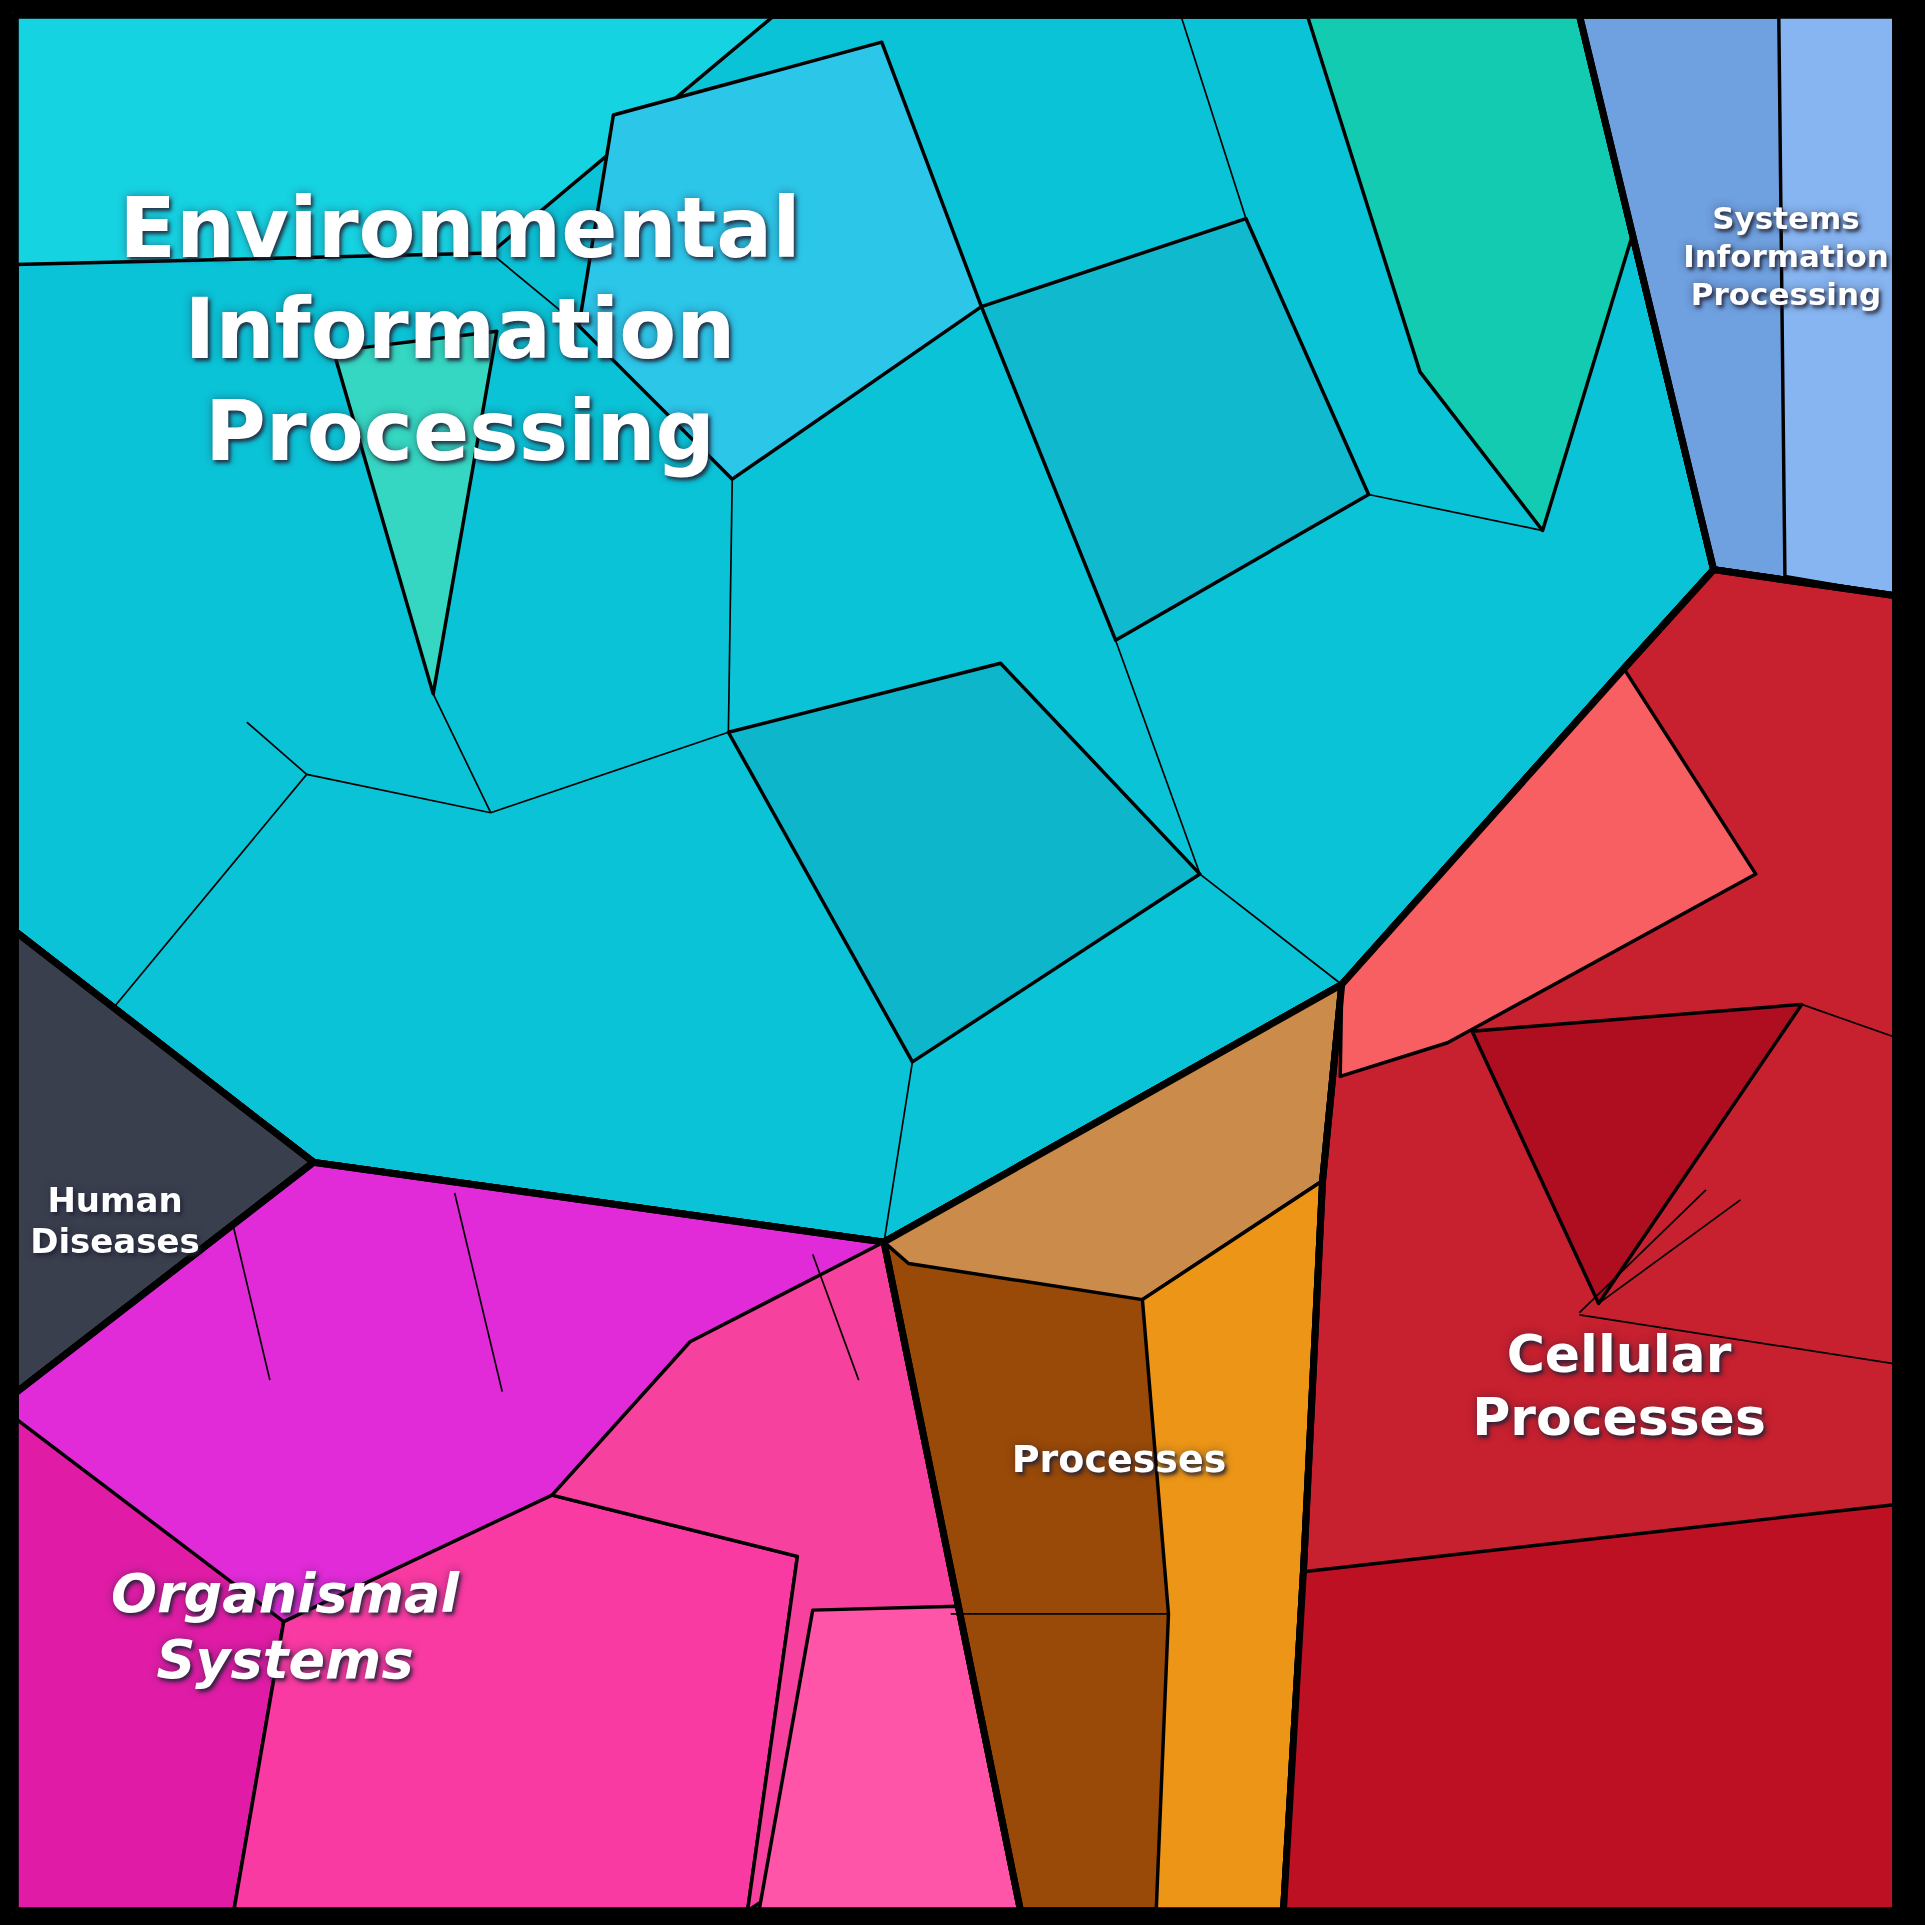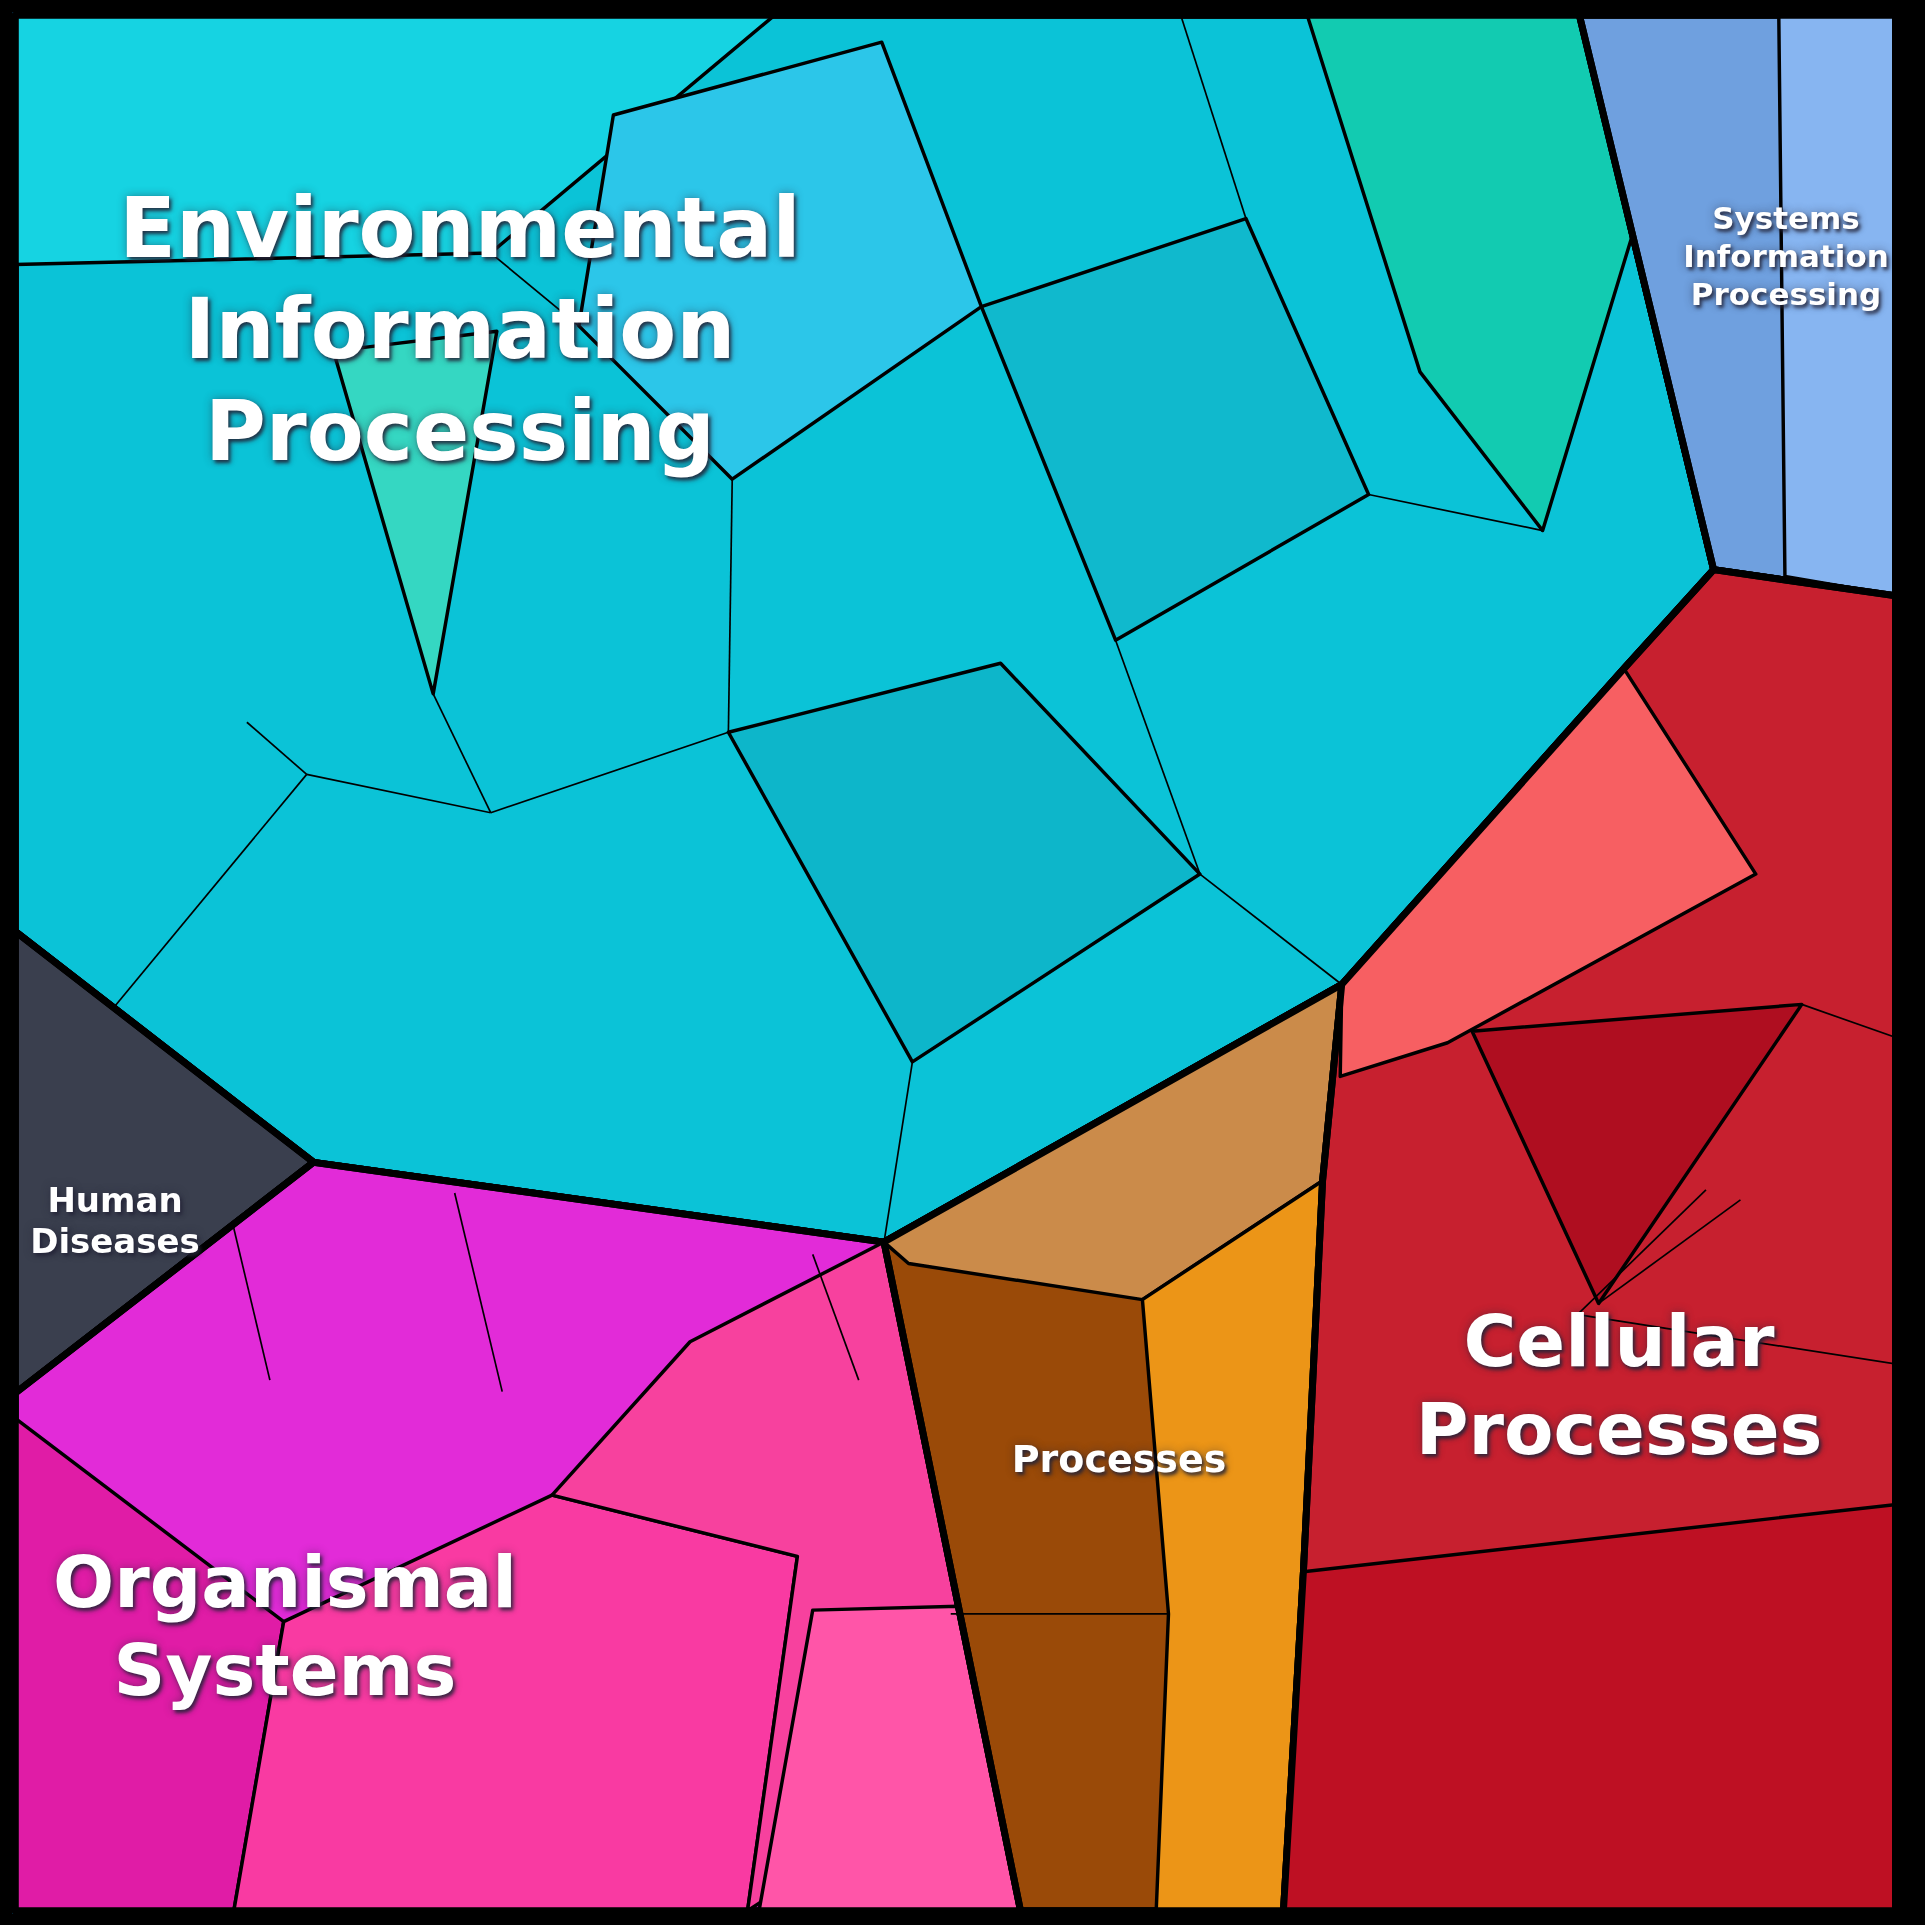--- a/index.html
+++ b/index.html
@@ -82,19 +82,19 @@
     </svg>
 
   <div class="region-label" style="left: 460px; top: 330px; font-size: 83px; color: rgb(255, 255, 255);">Environmental
 Information
 Processing</div>
   <div class="region-label" style="left: 1786px; top: 257px; font-size: 31px; color: rgb(255, 255, 255);">Systems
 Information
 Processing</div>
   <div class="region-label" style="left: 115px; top: 1221px; font-size: 34px; color: rgb(255, 255, 255);">Human
 Diseases</div>
-  <div class="region-label" style="left: 285px; top: 1627px; font-size: 72px; color: rgb(255, 255, 255);">Organismal
+  <div class="region-label" style="left: 285px; top: 1627px; font-size: 54px; color: rgb(255, 255, 255); font-style: italic;">Organismal
 Systems</div>
   <div class="region-label" style="left: 1119px; top: 1459px; font-size: 38px; color: rgb(255, 255, 255);">Processes</div>
-  <div class="region-label" style="left: 1619px; top: 1386px; font-size: 72px; color: rgb(255, 255, 255);">Cellular
+  <div class="region-label" style="left: 1619px; top: 1386px; font-size: 52px; color: rgb(255, 255, 255);">Cellular
 Processes</div>
 </div>
 
 
 </body></html>

